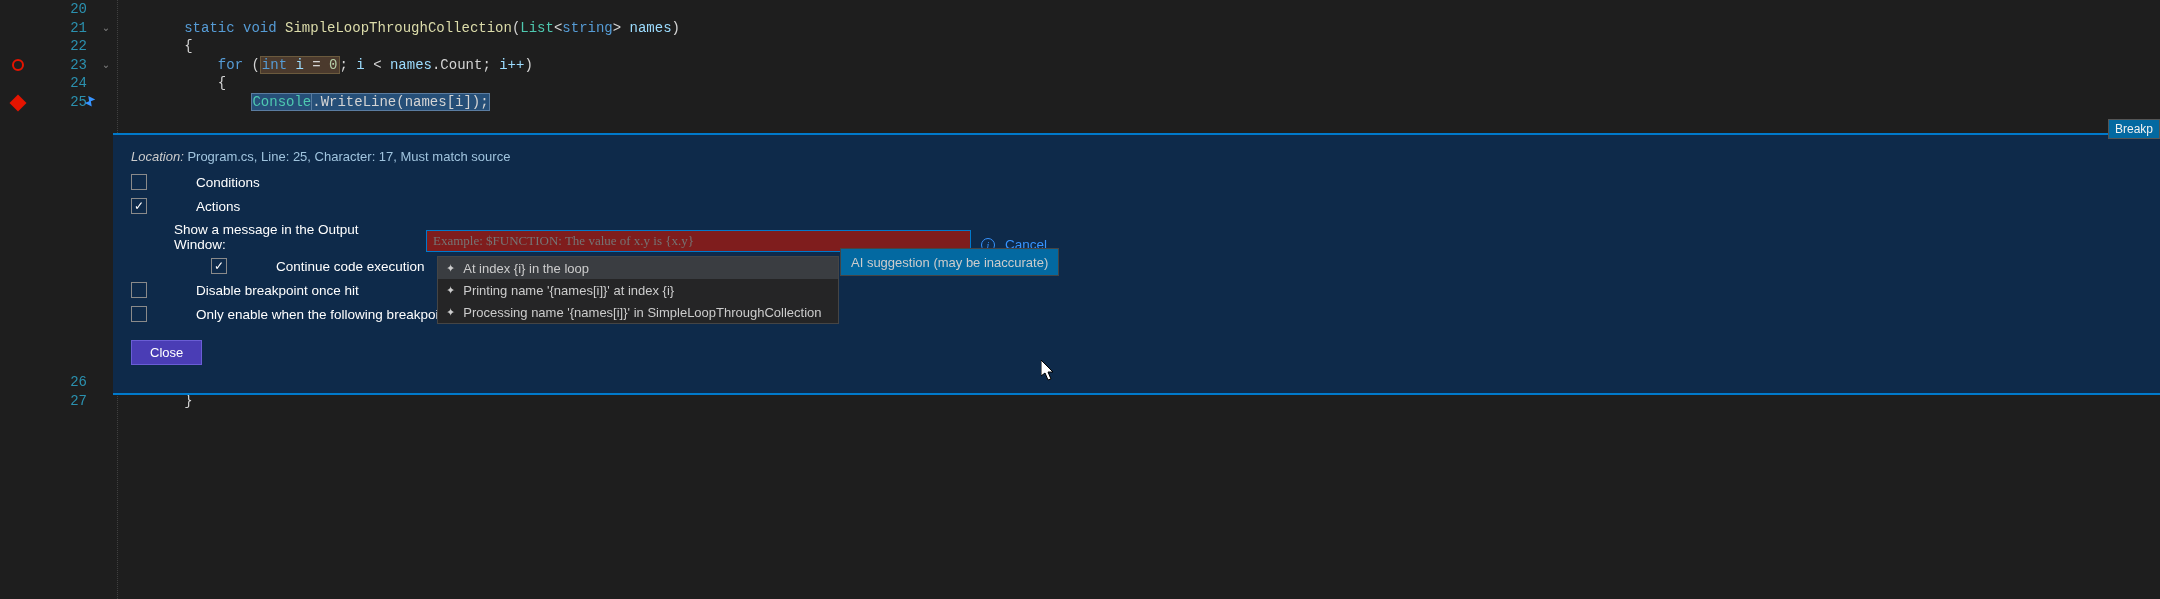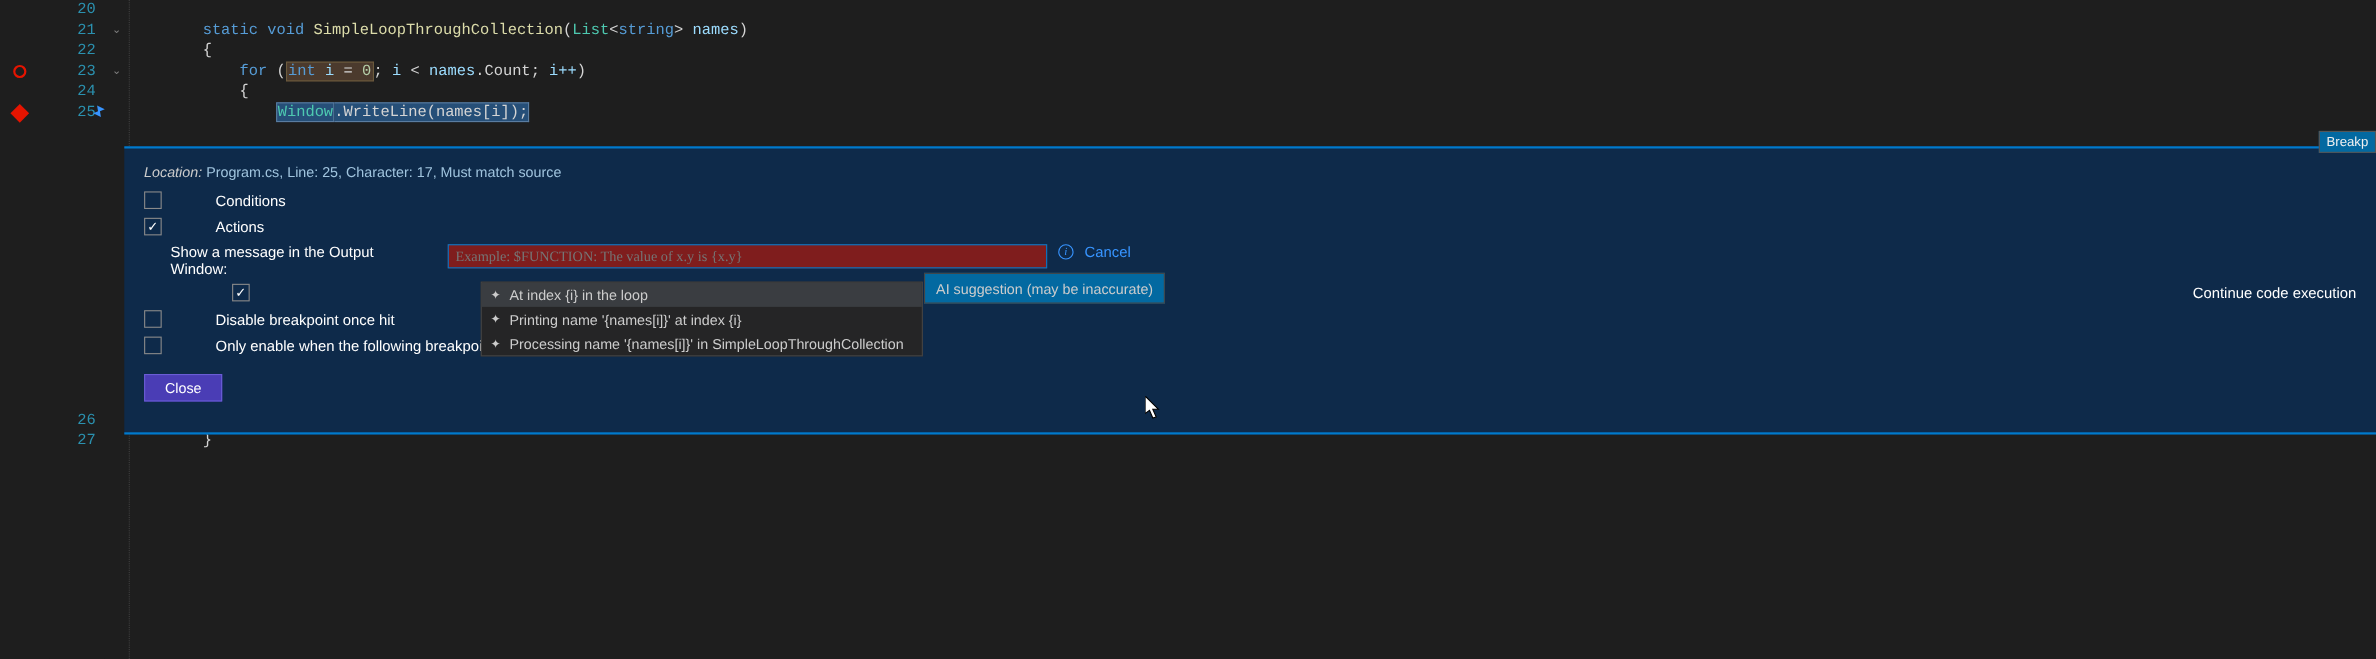--- a/index.html
+++ b/index.html
@@ -101,37 +101,37 @@
   .bp-location { color: #a0c4de; font-size: 13px; margin-bottom: 10px; }
   .bp-location .label { color: #cccccc; font-style: italic; }
   .chk-row {
     display: flex;
     align-items: center;
     margin-bottom: 8px;
     font-size: 13.5px;
     color: #ffffff;
     gap: 42px;
   }
-  .chk-row.indent1 { margin-left: 80px; justify-content: space-between; }
+  .chk-row.indent1 { margin-left: 80px; }
   .chk {
     width: 16px; height: 16px;
     border: 1px solid #8a8a8a;
     margin-right: 7px;
     display: inline-flex;
     align-items: center;
     justify-content: center;
     background: transparent;
     font-size: 12px;
     color: #ffffff;
   }
   .chk.checked::after { content: "✓"; }
   .msg-row {
     display: flex;
-    align-items: flex-start;
-    margin-left: 24px;
+    align-items: flex-end;
+    margin-left: 43px;
     margin-bottom: 6px;
   }
   .msg-label { color: #ffffff; margin-right: 14px; font-size: 13.5px; width: 238px;}
   .msg-input {
     width: 545px;
     height: 22px;
     background: #7f1d1d;
     border: 1px solid #007acc;
     color: #999;
     padding: 0 6px;
@@ -263,21 +263,21 @@
       <svg width="14" height="14" viewBox="0 0 16 16">
           <path fill="#3794ff" d="M6 1l8 4-5 2 1 6-8-4 5-2z"></path>
         </svg>
     </div>
 
     <div class="line"></div>
     <div class="line">        <span class="kw">static</span> <span class="kw">void</span> <span class="method-def">SimpleLoopThroughCollection</span><span class="punct">(</span><span class="type">List</span><span class="punct">&lt;</span><span class="kw">string</span><span class="punct">&gt; </span><span class="param">names</span><span class="punct">)</span></div>
     <div class="line">        <span class="punct">{</span></div>
     <div class="line">            <span class="kw">for</span> <span class="punct">(</span><span class="hl-decl"><span class="kw">int</span> <span class="param">i</span> <span class="punct">=</span> <span class="num">0</span></span><span class="punct">;</span> <span class="param">i</span> <span class="punct">&lt;</span> <span class="param">names</span><span class="punct">.Count</span><span class="punct">; </span><span class="param">i++</span><span class="punct">)</span></div>
     <div class="line">            <span class="punct">{</span></div>
-    <div class="line">                <span class="hl-box"><span class="type">Window</span></span><span class="hl-box" style="border-left:none"><span class="punct">.WriteLine(names[i]);</span></span></div>
+    <div class="line">                <span class="hl-box"><span class="type">Console</span></span><span class="hl-box" style="border-left:none"><span class="punct">.WriteLine(names[i]);</span></span></div>
     <div style="height:262px"></div>
     <div class="line">            <span class="punct">}</span></div>
     <div class="line">        <span class="punct">}</span></div>
   </div>
 </div>
 
 <div class="bp-panel">
   <div class="bp-location">
     <span class="label">Location:</span>
     <span>Program.cs, Line: 25, Character: 17, Must match source</span>

